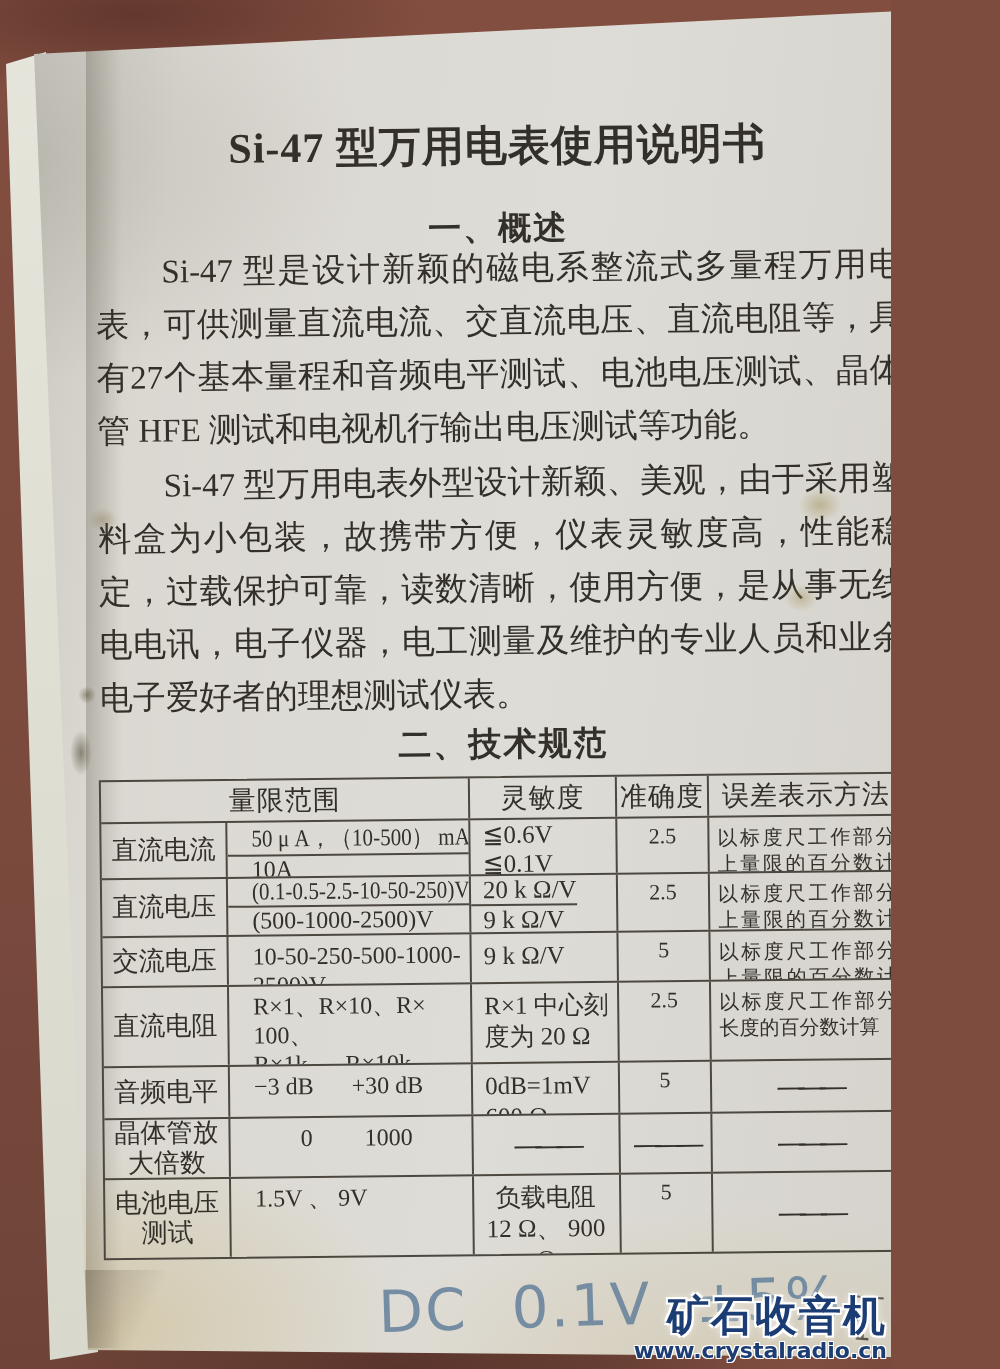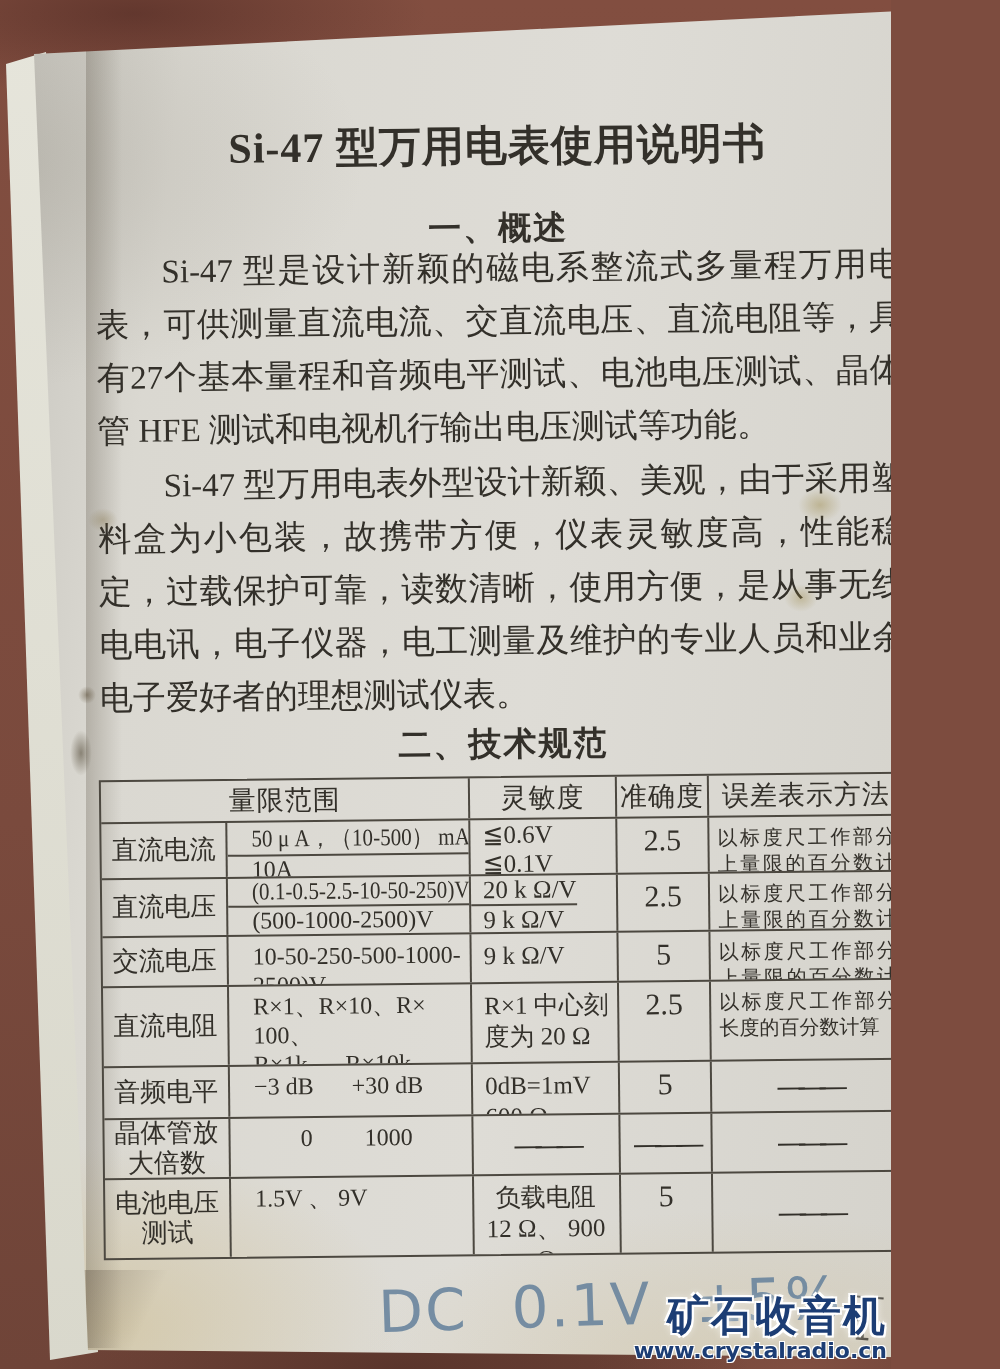--- a/index.html
+++ b/index.html
@@ -63,21 +63,21 @@
   .r0{height:56px}.r1{height:58px}.r2{height:50px}.r3{height:80px}
   .r4{height:52px}.r5{height:60px}.r6{height:80px}
   .cell{border-left:2px solid var(--line);display:flex;box-sizing:border-box;
     overflow:hidden;align-items:flex-start;}
   .trow > .cell:first-child{border-left:none;}
   .hc{align-items:center;justify-content:center;font-size:27px;letter-spacing:1px;}
   .lbl{align-items:center;justify-content:center;text-align:center;
     font-size:26px;line-height:30px;padding:2px 10px;}
   .col{flex-direction:column;padding:6px 2px 0 24px;line-height:29px;}
   .sns{padding-left:12px;font-size:25px;line-height:31px;}
-  .acc{justify-content:center;padding-top:5px;font-size:30px;}
+  .acc{justify-content:center;padding-top:5px;font-size:22px;}
   .err{padding:7px 8px;font-size:20px;line-height:26px;word-break:break-all;
     text-align:justify;}
   .mid{align-items:center;justify-content:center;padding:0;}
   .split{flex-direction:column;padding:0;}
   .sub{flex:1;display:flex;align-items:center;padding-left:24px;}
   .sub.s{padding-left:12px;font-size:25px;}
   .sub.bl{border-bottom:2px solid var(--line);}
   .sq{transform:scaleX(.88);transform-origin:0 50%;white-space:nowrap;}
   .pair{display:flex;gap:38px;}
   .pair.wide{gap:52px;padding-left:46px;}

